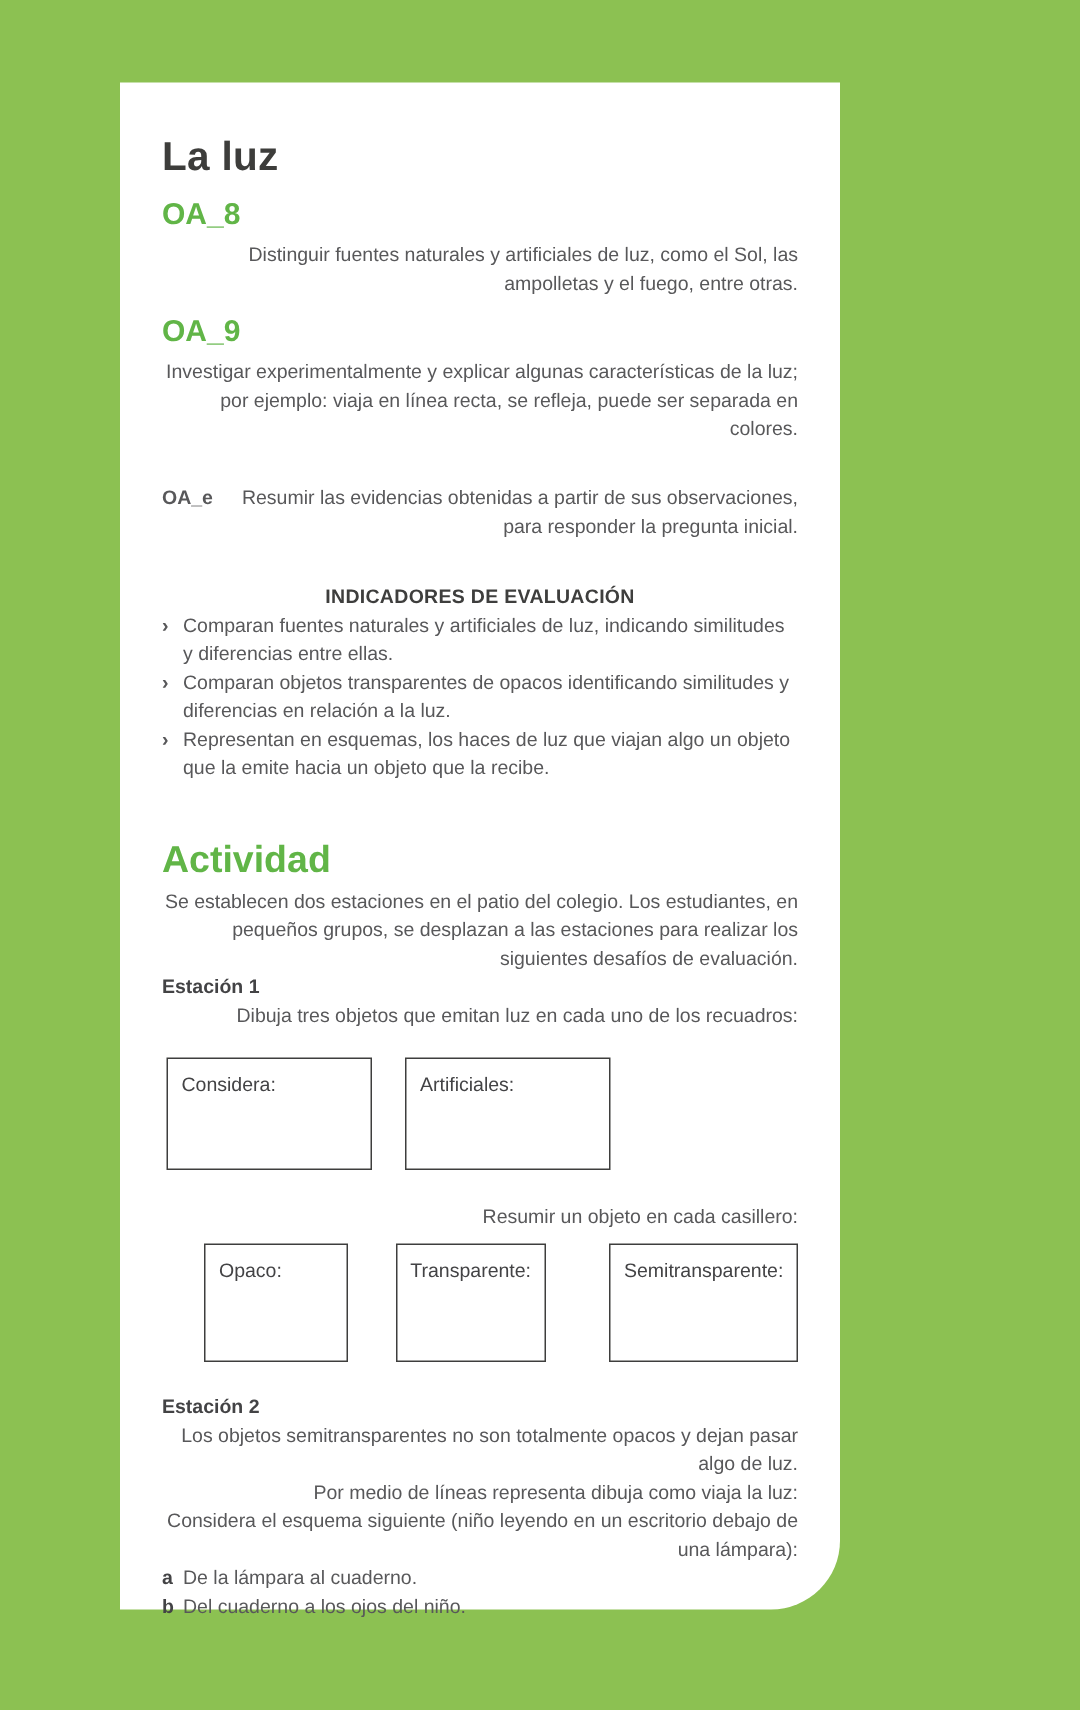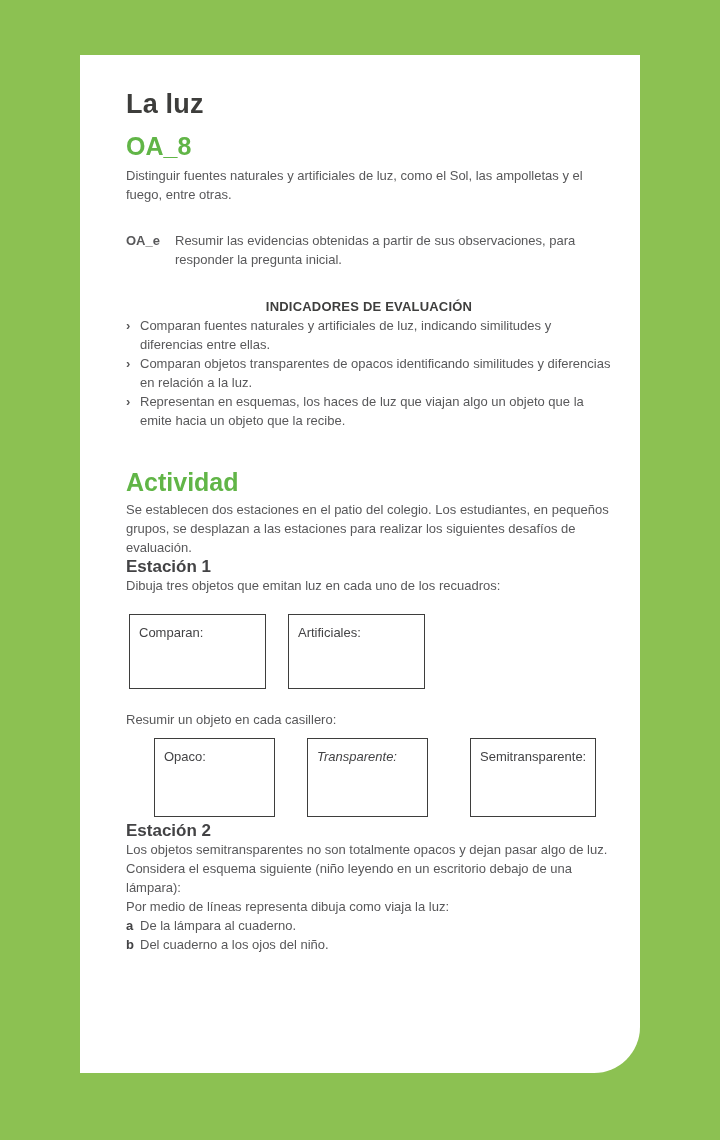--- a/index.html
+++ b/index.html
@@ -17,42 +17,43 @@
     overflow: hidden;
   }
   .canvas {
     position: relative;
     width: 720px; height: 1140px;
     background: var(--background_green);
   }
   .sheet {
     position: absolute;
     left: 80px; top: 55px;
-    width: 560px; height: 1018px;
+    width: 480px; height: 1018px;
     background: #ffffff;
     border-bottom-right-radius: 46px;
-    padding: 34px 28px 0 46px;
+    padding: 34px 28px 0 28px;
   }
   .page-title {
     font-size: 27px;
     font-weight: bold;
     color: var(--title_color);
     letter-spacing: 0.2px;
     margin-bottom: 9px;
   }
   .green-heading {
-    font-size: 25px;
+    font-size: 20px;
     font-weight: bold;
     color: var(--heading_green);
     margin: 12px 0 5px 0;
   }
   .body-text {
     font-size: 13px;
     line-height: 19px;
     color: var(--body_color);
+    text-align: right;
   }
   .oae-row {
     display: flex;
     margin-top: 27px;
   }
   .oae-label {
     font-weight: bold;
     color: var(--body_color);
     font-size: 13px;
     line-height: 19px;
@@ -81,44 +82,44 @@
     font-weight: bold;
     color: var(--body_color);
   }
   .activity-heading {
     font-size: 25px;
     font-weight: bold;
     color: var(--heading_green);
     margin: 38px 0 3px 0;
   }
   .station-label {
-    font-size: 17px;
+    font-size: 13px;
     line-height: 19px;
     font-weight: bold;
     color: var(--label_color);
   }
   .boxes-row { display: flex; }
   .boxes-row-1 { margin-top: 19px; }
   .boxes-row-2 { margin-top: 9px; }
   .draw-box {
     border: 1.4px solid var(--border_color);
     background: #fff;
     padding: 8px 9px;
   }
   .draw-box .box-label {
     font-size: 13px;
     color: var(--label_color);
   }
   .box-naturales   { width: 137px; height: 75px; margin-left: 3px; margin-right: 22px; }
   .box-artificiales{ width: 137px; height: 75px; }
   .box-opaco       { width: 121px; height: 79px; margin-right: 32px; margin-left: 28px; }
-  .box-transparente{ width: 121px; height: 79px; margin-right: 21px; font-style: italic; }
+  .box-transparente{ width: 121px; height: 79px; margin-right: 21px; }
   .box-semi        { width: 126px; height: 79px; margin-left: 21px; }
   .instruction-casilleros { margin-top: 21px; }
-  .station2 { margin-top: 4px; }
+  .station2 { margin-top: 20px; }
   .ab-item { display: flex; }
   .ab-marker {
     font-weight: bold;
     color: var(--label_color);
     font-size: 13px;
     line-height: 19px;
     width: 14px;
     flex: 0 0 14px;
   }
 </style>
@@ -128,20 +129,24 @@
 <div class="canvas">
   <div class="sheet">
 
     <h1 class="page-title">La luz</h1>
 
     <section>
       <h2 class="green-heading">OA_8</h2>
       <p class="body-text">Distinguir fuentes naturales y artificiales de luz, como el Sol, las ampolletas y el fuego, entre otras.</p>
     </section>
 
+    <section>
+      <h2 class="green-heading">OA_9</h2>
+      <p class="body-text">Investigar experimentalmente y explicar algunas características de la luz; por ejemplo: viaja en línea recta, se refleja, puede ser separada en colores.</p>
+    </section>
 
     <div class="oae-row">
       <span class="oae-label">OA_e</span>
       <p class="body-text">Resumir las evidencias obtenidas a partir de sus observaciones, para responder la pregunta inicial.</p>
     </div>
 
     <section class="indicators">
       <h3 class="indicators-heading">INDICADORES DE EVALUACIÓN</h3>
       <div class="bullet-item">
         <span class="bullet-marker">›</span>
@@ -159,21 +164,21 @@
 
     <section>
       <h2 class="activity-heading">Actividad</h2>
       <p class="body-text">Se establecen dos estaciones en el patio del colegio. Los estudiantes, en pequeños grupos, se desplazan a las estaciones para realizar los siguientes desafíos de evaluación.</p>
 
       <div class="station-label">Estación 1</div>
       <p class="body-text">Dibuja tres objetos que emitan luz en cada uno de los recuadros:</p>
 
       <div class="boxes-row boxes-row-1">
         <div class="draw-box box-naturales">
-          <span class="box-label">Comparan:</span>
+          <span class="box-label">Considera:</span>
         </div>
         <div class="draw-box box-artificiales">
           <span class="box-label">Artificiales:</span>
         </div>
       </div>
 
       <p class="body-text instruction-casilleros">Resumir un objeto en cada casillero:</p>
 
       <div class="boxes-row boxes-row-2">
         <div class="draw-box box-opaco">
@@ -183,22 +188,22 @@
           <span class="box-label">Transparente:</span>
         </div>
         <div class="draw-box box-semi">
           <span class="box-label">Semitransparente:</span>
         </div>
       </div>
 
       <div class="station2">
         <div class="station-label">Estación 2</div>
         <p class="body-text">Los objetos semitransparentes no son totalmente opacos y dejan pasar algo de luz.</p>
+        <p class="body-text">Por medio de líneas representa dibuja como viaja la luz:</p>
         <p class="body-text">Considera el esquema siguiente (niño leyendo en un escritorio debajo de una lámpara):</p>
-        <p class="body-text">Por medio de líneas representa dibuja como viaja la luz:</p>
         <div class="ab-item">
           <span class="ab-marker">a</span>
           <span class="body-text">De la lámpara al cuaderno.</span>
         </div>
         <div class="ab-item">
           <span class="ab-marker">b</span>
           <span class="body-text">Del cuaderno a los ojos del niño.</span>
         </div>
       </div>
     </section>

